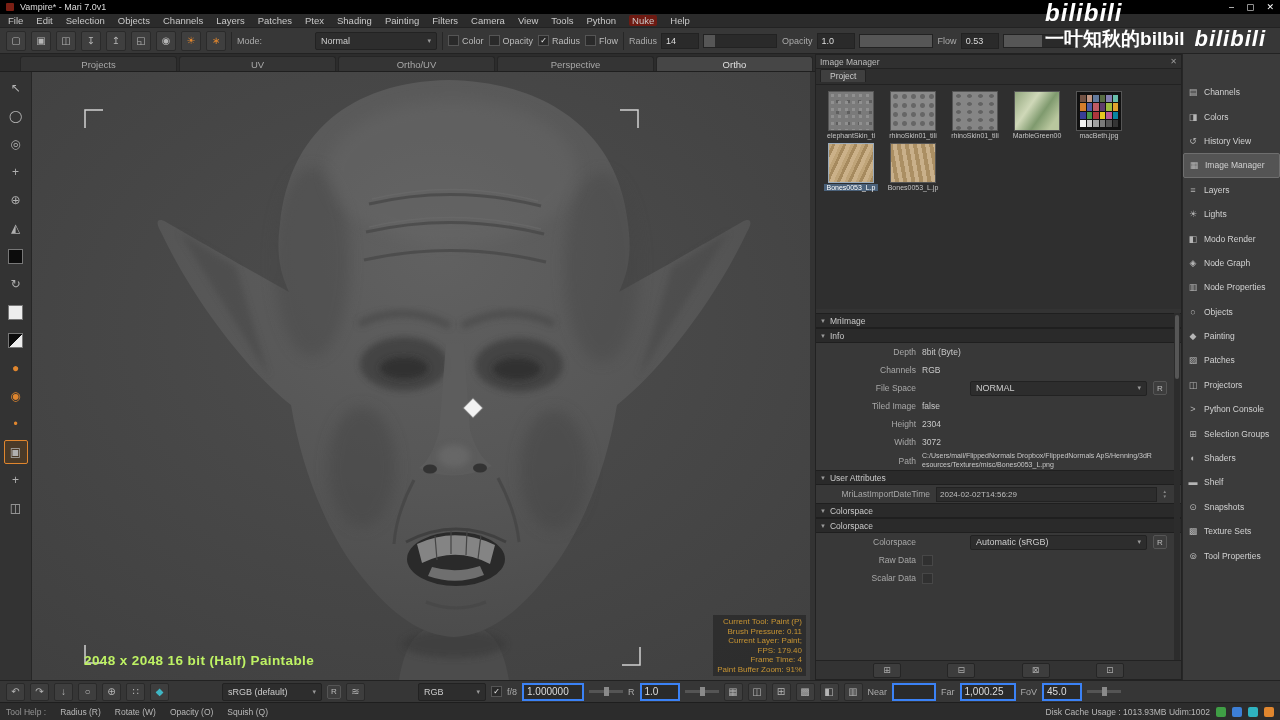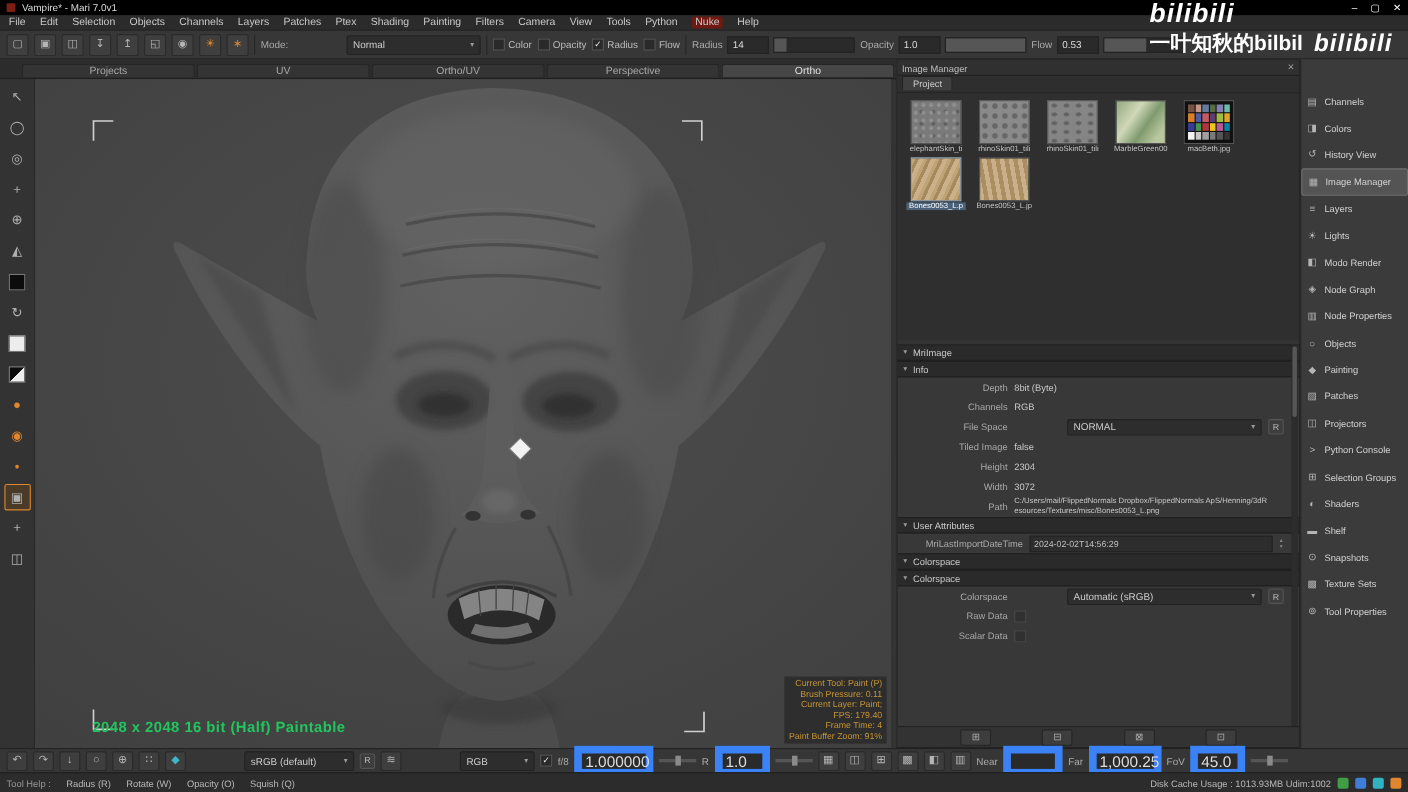--- a/index.html
+++ b/index.html
@@ -35,38 +35,38 @@
   .checkbox.checked::after{content:"✓";}
   .blabel{font-size:9px;color:#aaa;}
   .sliderbox{display:flex;align-items:center;gap:4px;}
   .slider-val{background:#2a2a2a;border:1px solid #222;height:14px;min-width:28px;padding:0 4px;
               display:flex;align-items:center;font-size:9px;color:#ddd;}
   .slider-track{width:72px;height:12px;background:#2a2a2a;border:1px solid #222;position:relative;}
   .slider-fill{position:absolute;left:0;top:0;bottom:0;background:#565656;}
 
   
   .tabbar{left:0;top:54px;width:815px;height:18px;background:#2c2c2c;border-bottom:1px solid #1f1f1f;
-          display:flex;padding-left:20px;box-sizing:border-box;align-items:center;}
+          display:flex;padding-left:20px;box-sizing:border-box;}
   .vtab{flex:1;display:flex;align-items:center;justify-content:center;font-size:9.5px;color:#a8a8a8;
         background:#343434;border:1px solid #252525;border-bottom:none;margin:2px 2px 0 0;border-radius:3px 3px 0 0;}
   .vtab.active{background:#464646;color:#e0e0e0;}
 
   
   .leftbar{left:0;top:72px;width:32px;height:608px;background:#333;border-right:1px solid #262626;
            display:flex;flex-direction:column;align-items:center;padding-top:4px;gap:4px;box-sizing:border-box;}
   .ltool{width:22px;height:22px;display:flex;align-items:center;justify-content:center;color:#b0b0b0;
          font-size:12px;border:1px solid transparent;border-radius:2px;flex-shrink:0;}
   .ltool.accent{color:#e0862e;}
   .ltool.selected{border-color:#e0862e;background:#4a3a28;}
   .swatch{width:13px;height:13px;border:1px solid #777;}
 
   
   .viewport{left:32px;top:72px;width:778px;height:608px;background:#454545;overflow:hidden;}
   .viewport svg{position:absolute;left:0;top:0;}
-  .res-label{position:absolute;left:52px;bottom:12px;font-size:13.5px;font-weight:bold;color:#22c55e;
+  .res-label{position:absolute;left:52px;bottom:12px;font-size:13.5px;font-weight:bold;color:#bef264;
              letter-spacing:.4px;}
   .stats{position:absolute;right:4px;bottom:4px;text-align:right;font-size:8px;line-height:9.5px;
          color:#c79433;background:rgba(22,22,22,.45);padding:2px 4px;}
 
   
   .wm{right:14px;top:0;text-align:left;color:#fff;z-index:60;pointer-events:none;}
   .wm-logo{font-size:24px;font-weight:bold;font-style:italic;letter-spacing:1px;line-height:26px;}
   .wm-row{display:flex;gap:10px;align-items:center;justify-content:flex-end;}
   .wm-text{font-size:19px;font-weight:bold;}
   .wm-logo2{font-size:22px;font-weight:bold;font-style:italic;letter-spacing:1px;}
@@ -128,21 +128,21 @@
           box-sizing:border-box;}
   .sbicon{width:12px;text-align:center;color:#b5b5b5;font-size:9px;flex-shrink:0;}
   .sbitem.active{background:#545454;border:1px solid #6e6e6e;border-radius:2px;}
 
   
   .bottombar{left:0;top:680px;width:1280px;height:22px;background:#363636;border-top:1px solid #222;
              display:flex;align-items:center;gap:5px;padding:0 6px;box-sizing:border-box;}
   .bbtn{width:17px;height:16px;background:#3e3e3e;border:1px solid #2a2a2a;border-radius:2px;display:flex;
         align-items:center;justify-content:center;color:#b5b5b5;font-size:10px;flex-shrink:0;}
   .bbtn.teal{color:#3fb6c4;}
-  .bfield{background:#2a2a2a;border:7px solid #3b82f6;height:14px;padding:0 3px;font-size:14px;color:#ddd;
+  .bfield{background:#2a2a2a;border:2px solid #3b82f6;height:14px;padding:0 3px;font-size:10px;color:#ddd;
           display:flex;align-items:center;}
   .mini-slider{width:34px;height:3px;background:#555;position:relative;flex-shrink:0;}
   .mini-slider .knob{position:absolute;left:45%;top:-3px;width:5px;height:9px;background:#8a8a8a;}
 
   
   .statusbar{left:0;top:702px;width:1280px;height:18px;background:#2c2c2c;border-top:1px solid #1e1e1e;
              display:flex;align-items:center;gap:14px;padding:0 6px;font-size:8.5px;color:#b8b8b8;box-sizing:border-box;}
   .status-label{color:#969696;}
   .status-right{margin-left:auto;display:flex;align-items:center;gap:6px;}
   .sicon{width:10px;height:10px;border-radius:2px;}

